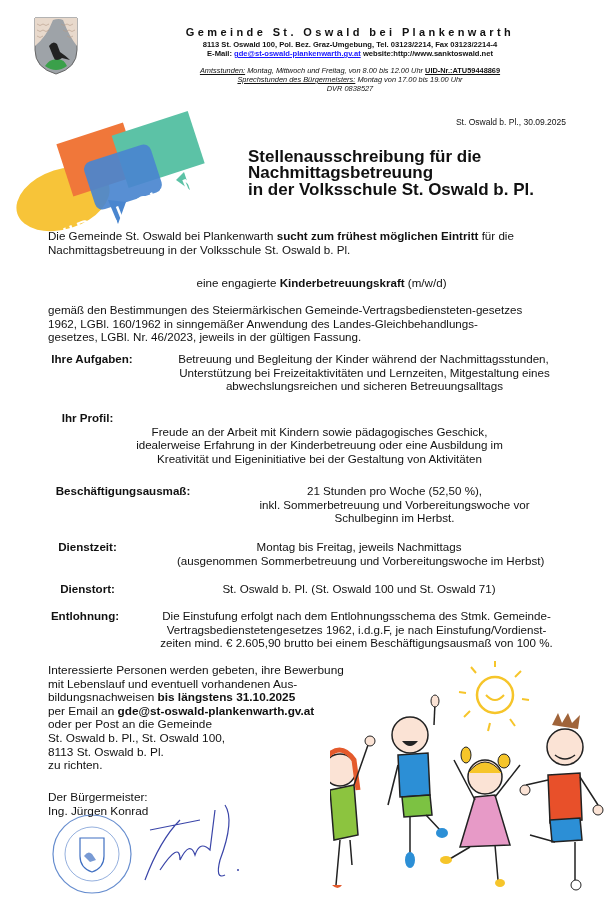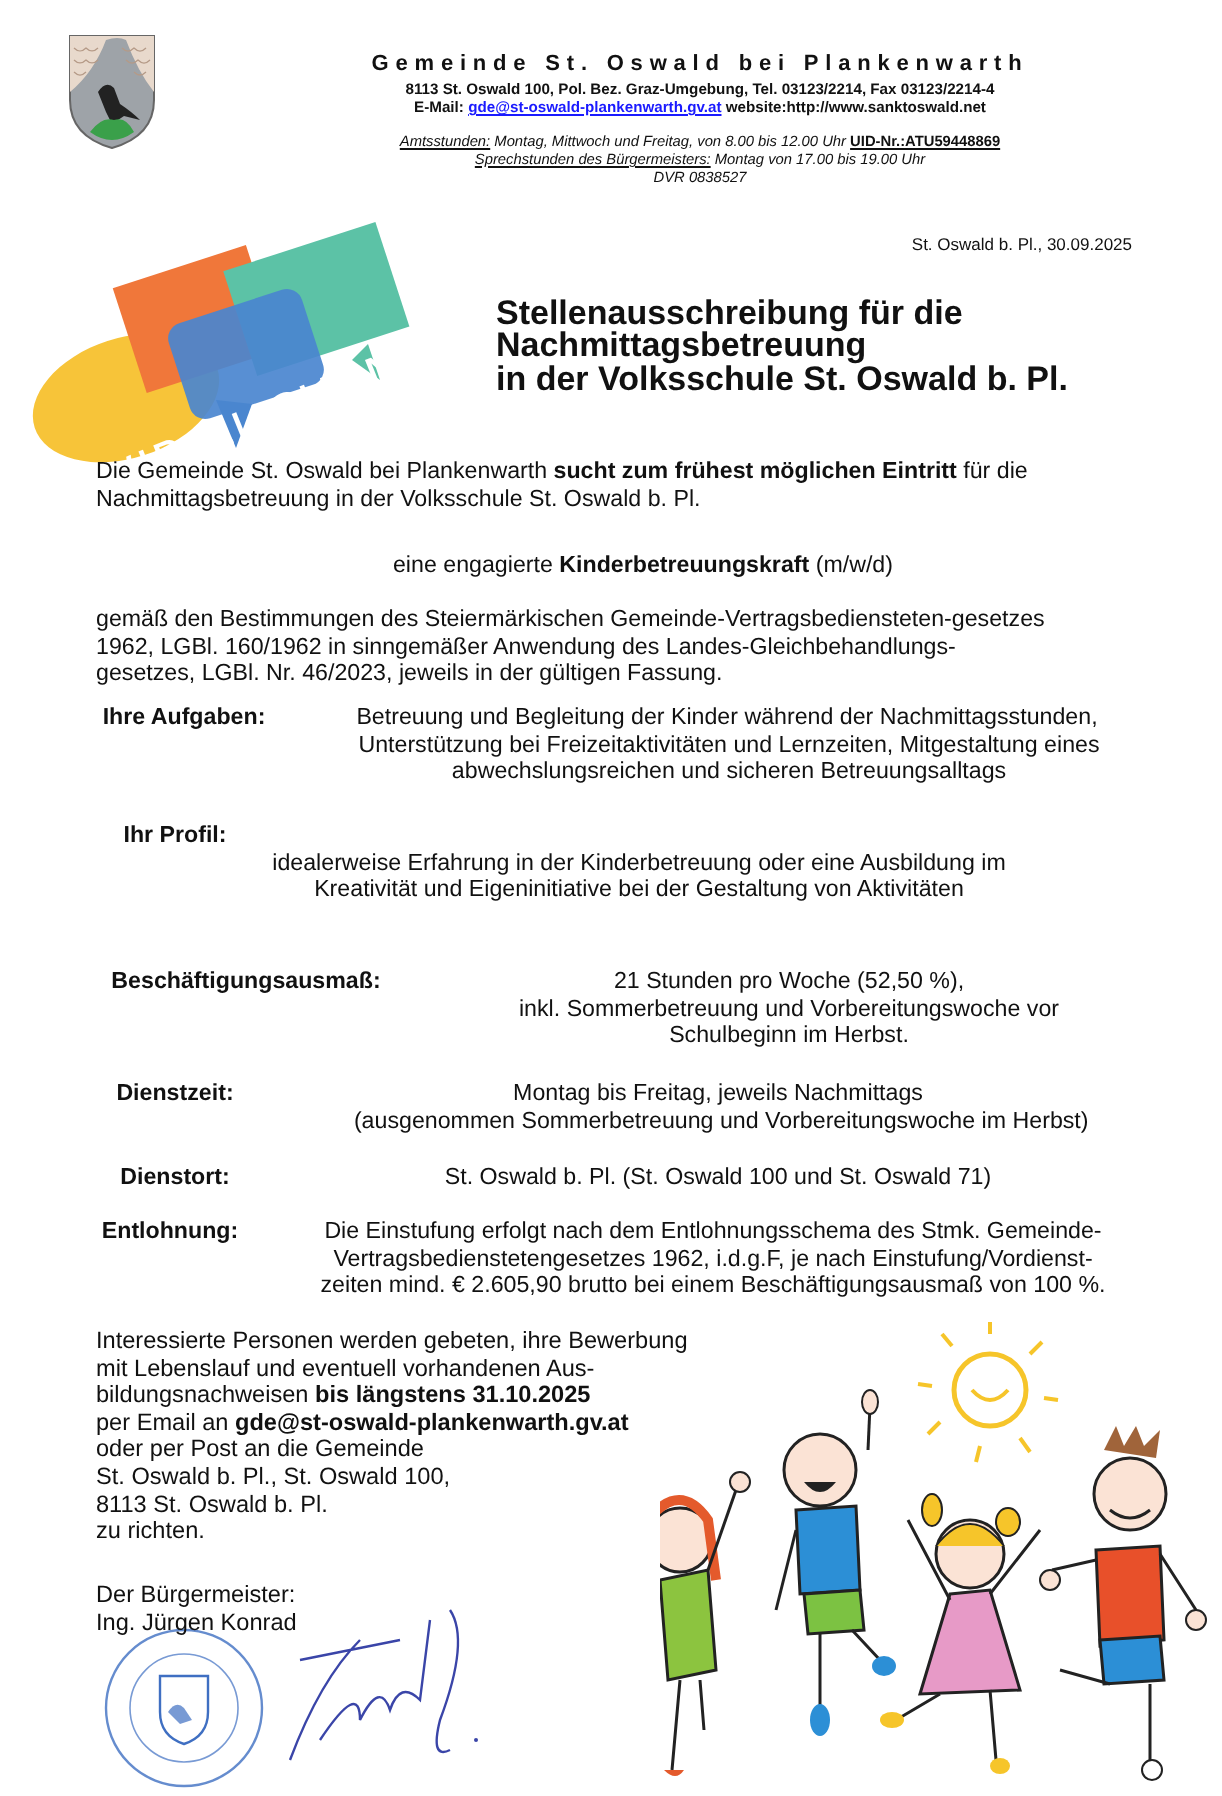--- a/index.html
+++ b/index.html
@@ -86,20 +86,21 @@
   <div class="txt">
     <div>Betreuung und Begleitung der Kinder während der Nachmittagsstunden,</div>
     <div style="padding-left:2px">Unterstützung bei Freizeitaktivitäten und Lernzeiten, Mitgestaltung eines</div>
     <div style="padding-left:2px">abwechslungsreichen und sicheren Betreuungsalltags</div>
   </div>
 </div>
 
 <div class="row body" style="top:411px;flex-direction:column;">
   <span class="lbl" style="width:79px;">Ihr Profil:</span>
   <div class="txt">
+    <div>Freude an der Arbeit mit Kindern sowie pädagogisches Geschick,</div>
     <div>idealerweise Erfahrung in der Kinderbetreuung oder eine Ausbildung im</div>
     <div>Kreativität und Eigeninitiative bei der Gestaltung von Aktivitäten</div>
   </div>
 </div>
 
 <div class="row body" style="top:484px;">
   <span class="lbl" style="width:150px;">Beschäftigungsausmaß:</span>
   <div class="txt">
     <div>21 Stunden pro Woche (52,50 %),</div>
     <div>inkl. Sommerbetreuung und Vorbereitungswoche vor</div>

